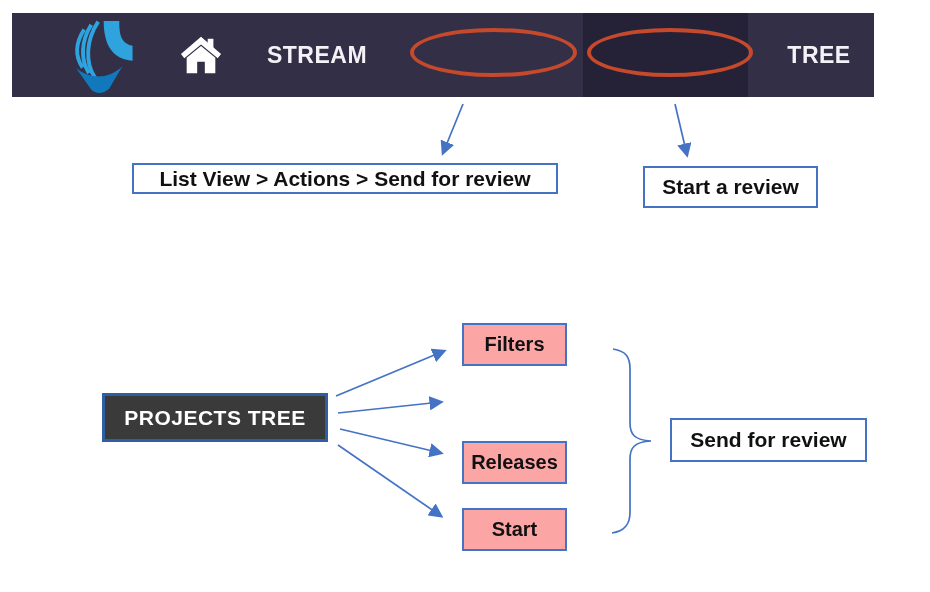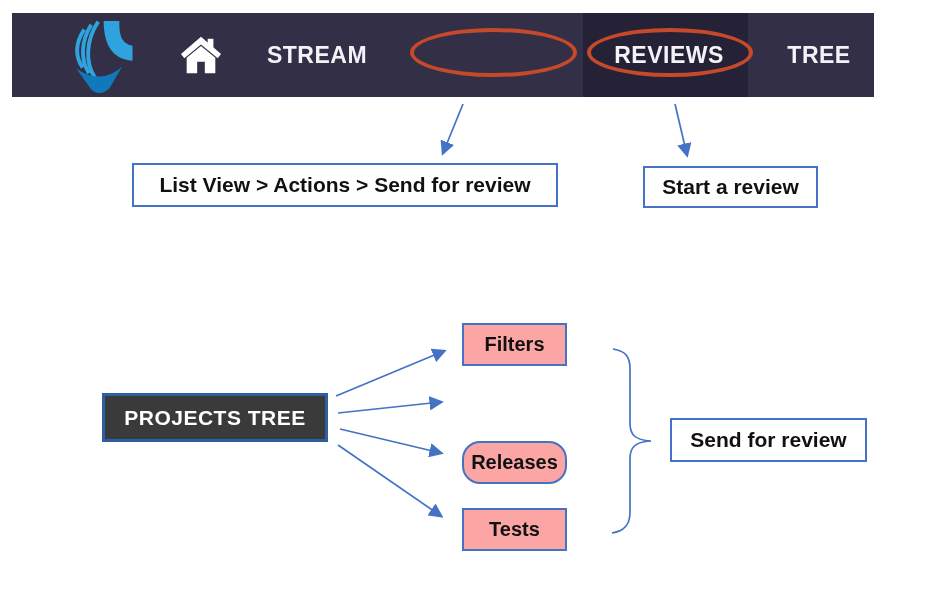--- a/index.html
+++ b/index.html
@@ -66,21 +66,21 @@
     box-sizing: border-box;
     border: 2px solid #4472C4;
     background: #ffffff;
     display: flex;
     align-items: center;
     justify-content: center;
     color: #111111;
     font-weight: bold;
     white-space: nowrap;
   }
-  .box-projects-flow { left: 132px; top: 163px; width: 426px; height: 44px; font-size: 21px; }
+  .box-projects-flow { left: 132px; top: 163px; width: 426px; height: 31px; font-size: 21px; }
   .box-reviews-flow  { left: 643px; top: 166px; width: 175px; height: 42px; font-size: 21px; }
   .box-send-review   { left: 670px; top: 418px; width: 197px; height: 44px; font-size: 21px; text-align: right; }
 
   .explorer-box {
     position: absolute;
     left: 102px; top: 393px;
     width: 226px; height: 49px;
     box-sizing: border-box;
     background: #3A3A3A;
     border: 3px solid #2E5FA3;
@@ -104,21 +104,21 @@
     display: flex;
     align-items: center;
     justify-content: center;
     color: #111111;
     font-size: 20px;
     font-weight: bold;
     white-space: nowrap;
   }
   .target-0 { top: 323px; }
   .target-1 { top: 383px; }
-  .target-2 { top: 441px; border-radius: 18px; }
+  .target-2 { top: 441px; }
   .target-3 { top: 508px; }
 
   .overlay {
     position: absolute;
     left: 0; top: 0;
     width: 930px; height: 592px;
     pointer-events: none;
   }
 </style>
 </head>
@@ -139,36 +139,35 @@
       <path d="M21 66 C40 80 62 80 80 63 L63 92 C55 99 46 99 40 93 Z" fill="#1179BB"></path>
     </svg>
 
     <svg class="home" viewBox="0 0 48 44">
       <rect x="31" y="5" width="6" height="11" fill="#ffffff"></rect>
       <path d="M24 3 L45 21 L41.5 25.5 L24 11 L6.5 25.5 L3 21 Z" fill="#ffffff"></path>
       <path d="M9 25 L24 12.5 L39 25 L39 41 L28 41 L28 29 L20 29 L20 41 L9 41 Z" fill="#ffffff"></path>
     </svg>
 
     <div class="nav-label nav-stream">STREAM</div>
-    <div class="nav-label nav-reviews">REVIEWS</div>
     <div class="nav-label nav-admin">TREE</div>
 
     <div class="highlight-ellipse ellipse-projects"></div>
     <div class="highlight-ellipse ellipse-reviews"></div>
   </div>
 
   <div class="anno-box box-projects-flow">List View &gt; Actions &gt; Send for review</div>
 
   <div class="anno-box box-reviews-flow">Start a review</div>
 
   <div class="explorer-box">PROJECTS TREE</div>
 
   <div class="target-box target-0">Filters</div>
   <div class="target-box target-2">Releases</div>
-  <div class="target-box target-3">Tests</div>
+  <div class="target-box target-3">Start</div>
 
   <div class="anno-box box-send-review">Send for review</div>
 
   <svg class="overlay" viewBox="0 0 930 592">
     <defs>
       <marker id="ah" viewBox="0 0 10 10" refX="8" refY="5" markerWidth="8.5" markerHeight="8.5" orient="auto-start-reverse">
         <path d="M0 0 L10 5 L0 10 Z" fill="#4472C4"></path>
       </marker>
     </defs>
     <g stroke="#4472C4" stroke-width="1.7" fill="none">

